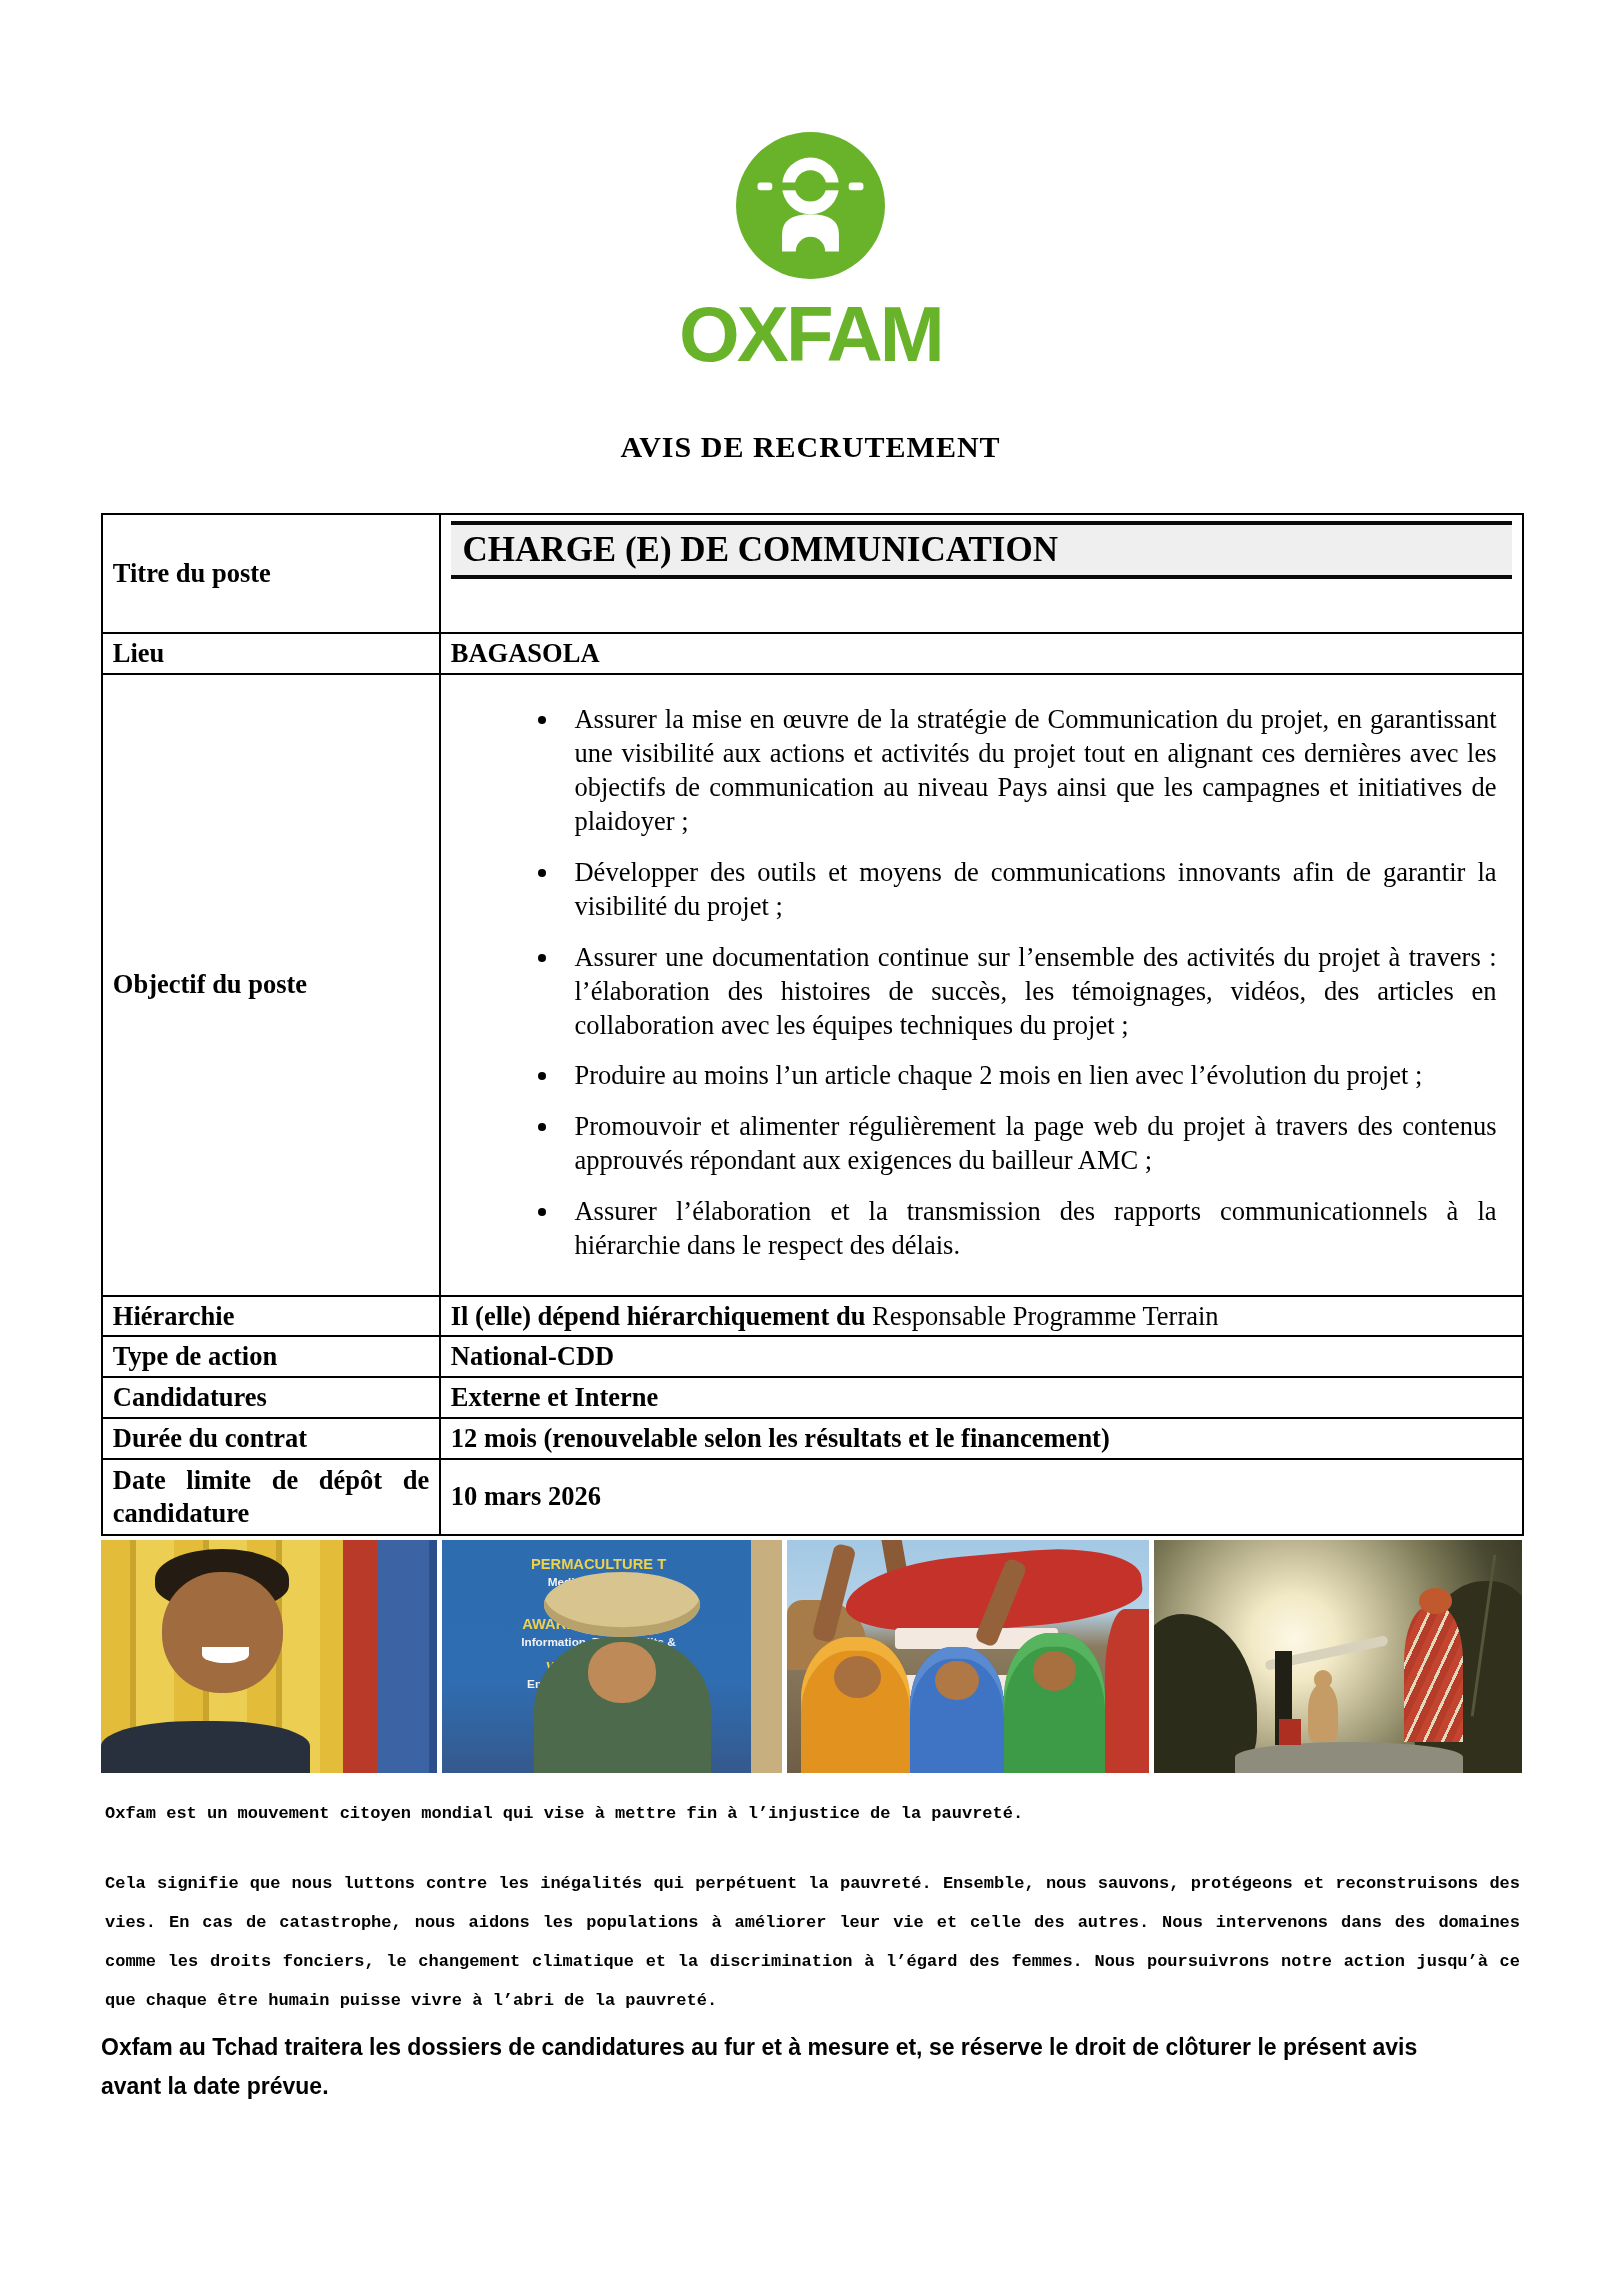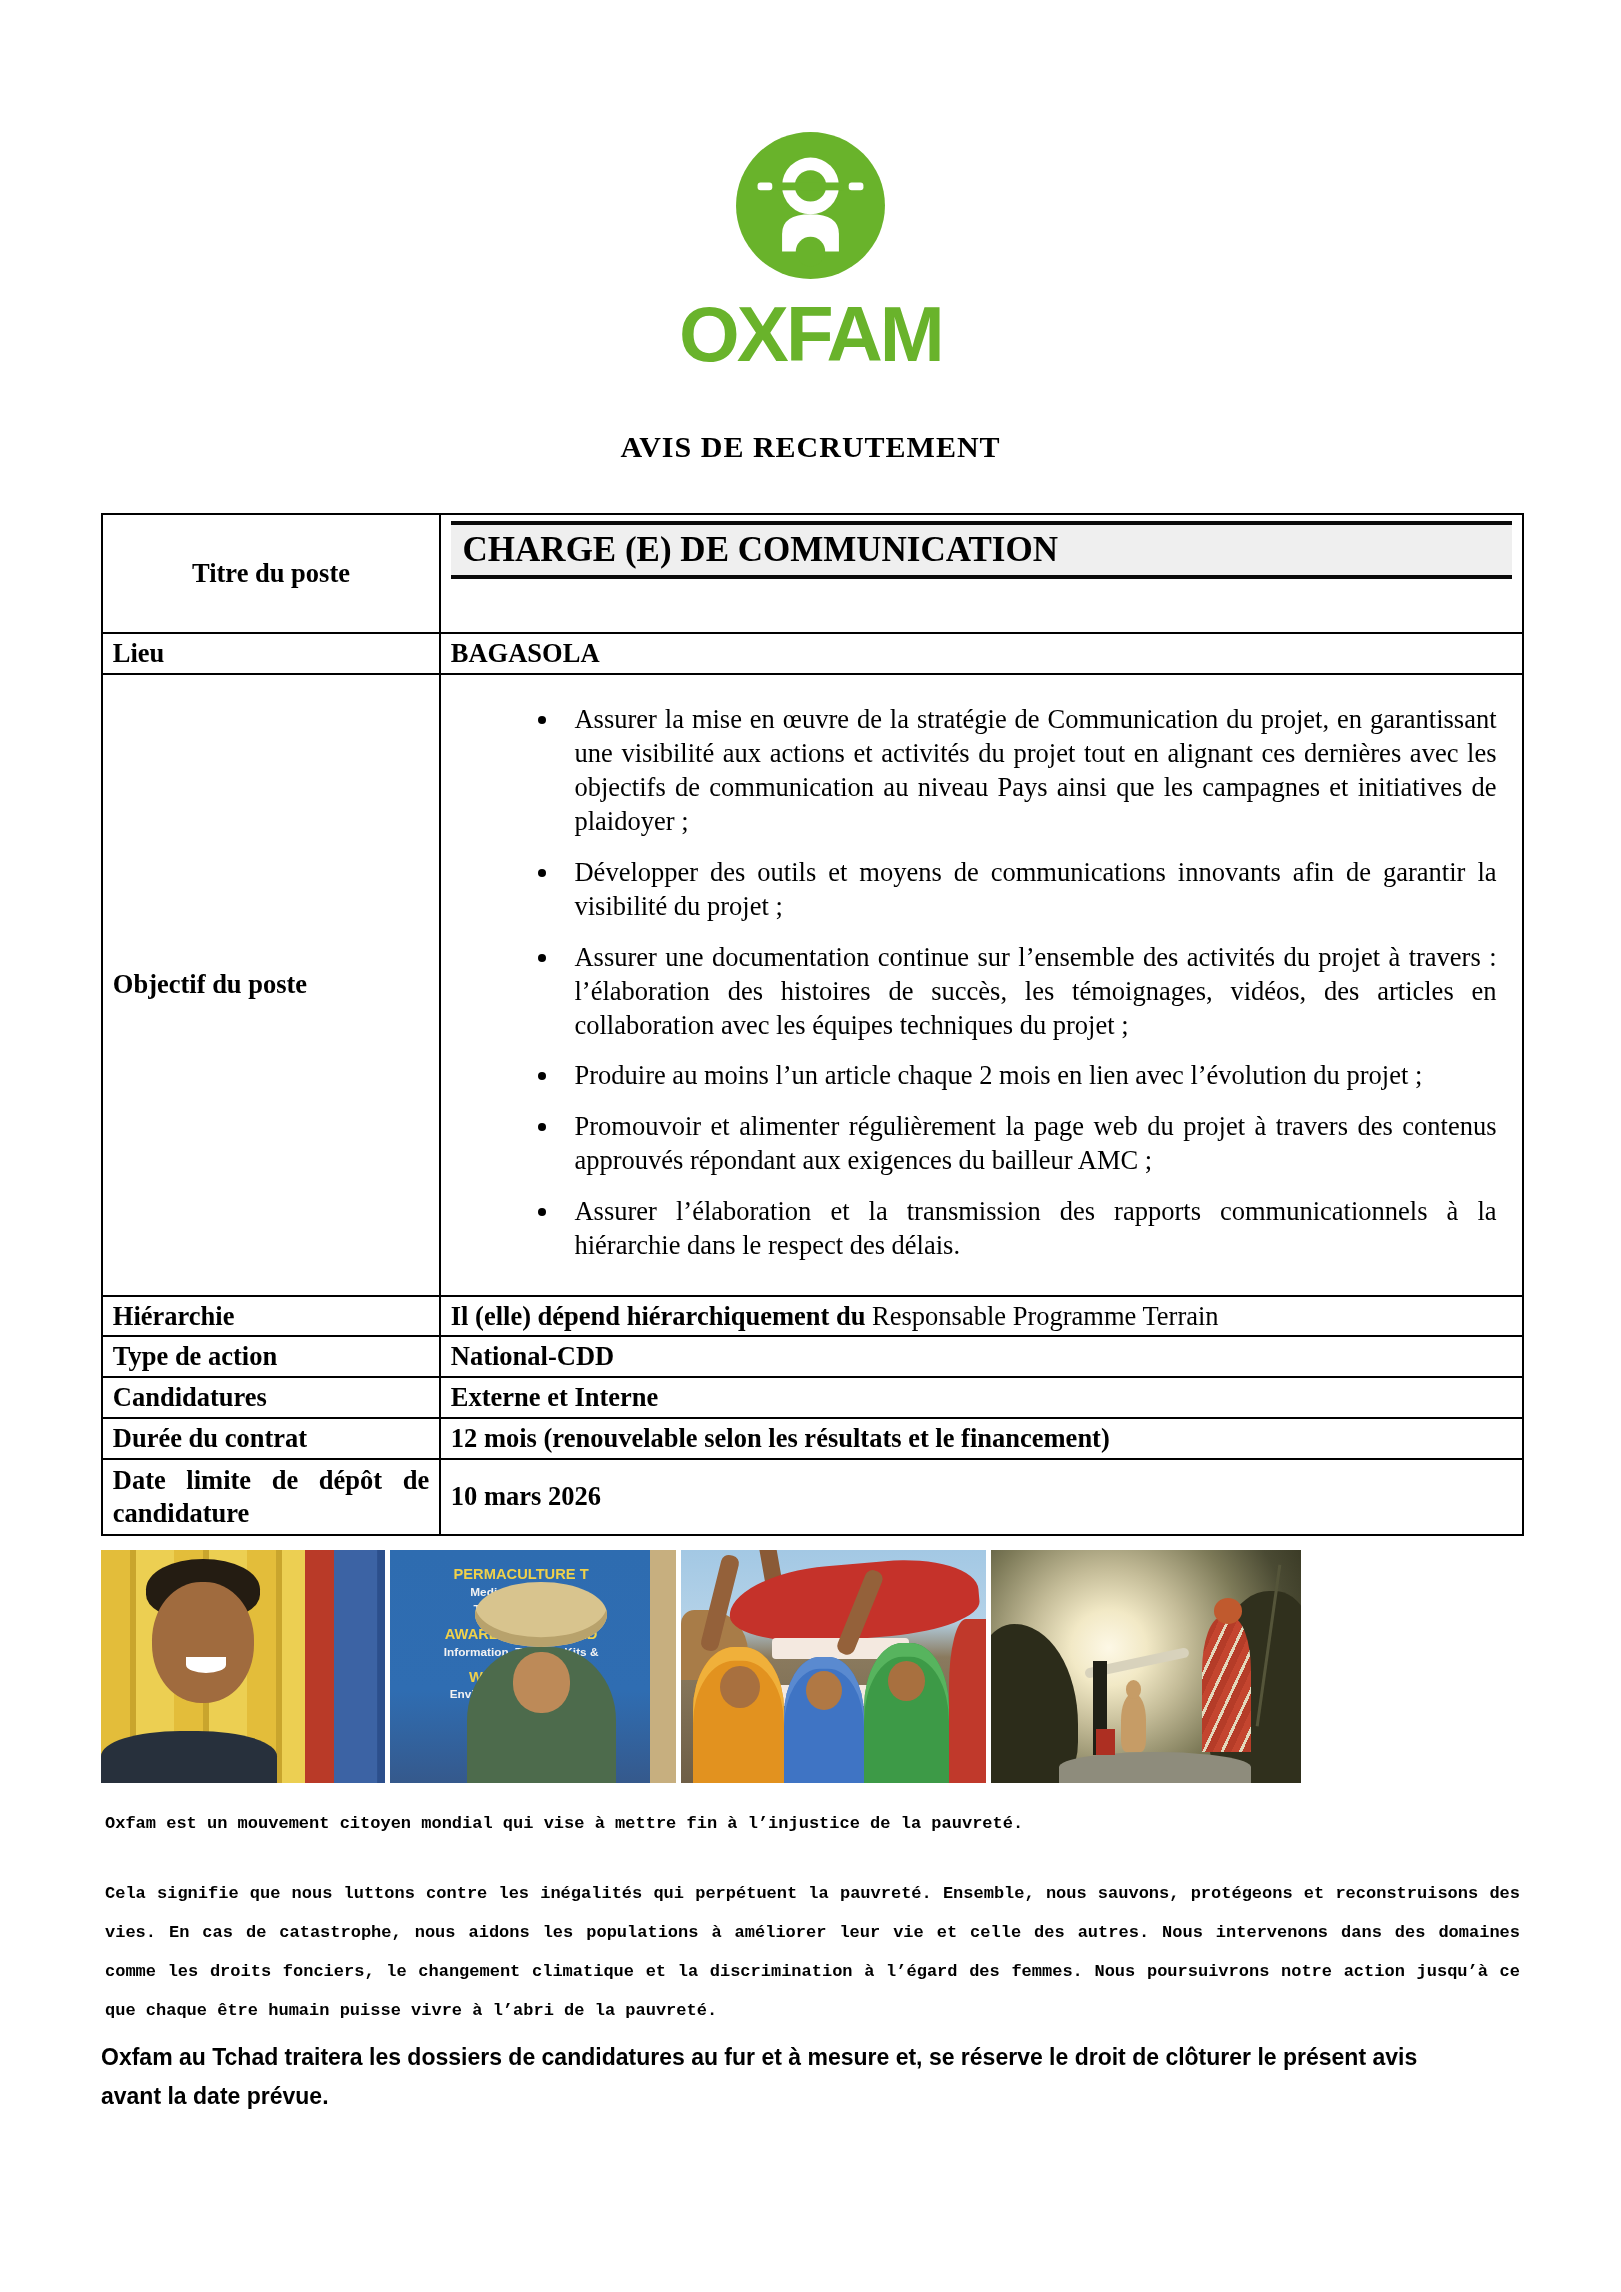--- a/index.html
+++ b/index.html
@@ -41,21 +41,21 @@
     font-size:26.5px;
   }
   table.recruit td{
     border:2px solid #000;
     vertical-align:middle;
     padding:3.9px 9.8px;
   }
   col.c-label{width:338px;}
   col.c-value{width:1083px;}
   td.label{font-weight:bold;}
-  td.label.centered{text-align:center;}
+  td.label.centered{}
   td.value{font-weight:bold;}
   td.novpad{padding:0;}
   .charge-band{
     margin-top:2.9px;
     background:#efefef;
     border-top:4.9px solid #0a0a0a;
     border-bottom:4.9px solid #0a0a0a;
     font-weight:bold;
     font-size:35px;
     padding:4.9px 0 4.9px 11.8px;
@@ -72,23 +72,23 @@
     margin-bottom:16.7px;
     padding-left:13.7px;
   }
   ul.bullets li:last-child{margin-bottom:0;margin-top:7px;}
   .val-regular{font-weight:normal;}
   td.justify-label{text-align:justify;line-height:33px;padding-top:5.9px;padding-bottom:5.9px;border-radius:25px;}
   
   .photo-strip{
     display:flex;
     gap:4.9px;
-    width:1200px;
+    width:1421px;
     height:233px;
-    margin:14px 0 0 101px;
+    margin:4px 0 0 101px;
   }
   .photo{position:relative;overflow:hidden;height:100%;}
   .photo *{position:absolute;}
   .ph1{width:340px;background:repeating-linear-gradient(90deg,#e3bd3a 0 29px,#c9a52d 29px 35px,#eccf52 35px 73px);}
   .p1-red{left:72%;top:0;width:10%;height:100%;background:#b93a28;}
   .p1-blue{left:82%;top:0;width:18%;height:100%;background:#3c63a4;box-shadow:inset -7.8px 0 0 #2c4f8c;}
   .p1-hair{left:16%;top:4%;width:40%;height:26%;background:#241c12;border-radius:50% 50% 40% 40%;}
   .p1-face{left:18%;top:14%;width:36%;height:52%;background:#a06b3e;border-radius:48%;}
   .p1-smile{left:30%;top:46%;width:14%;height:7%;background:#fff;border-radius:0 0 50% 50%;}
   .p1-shirt{left:0;top:78%;width:62%;height:24%;background:#27303c;border-radius:45% 45% 0 0;}

